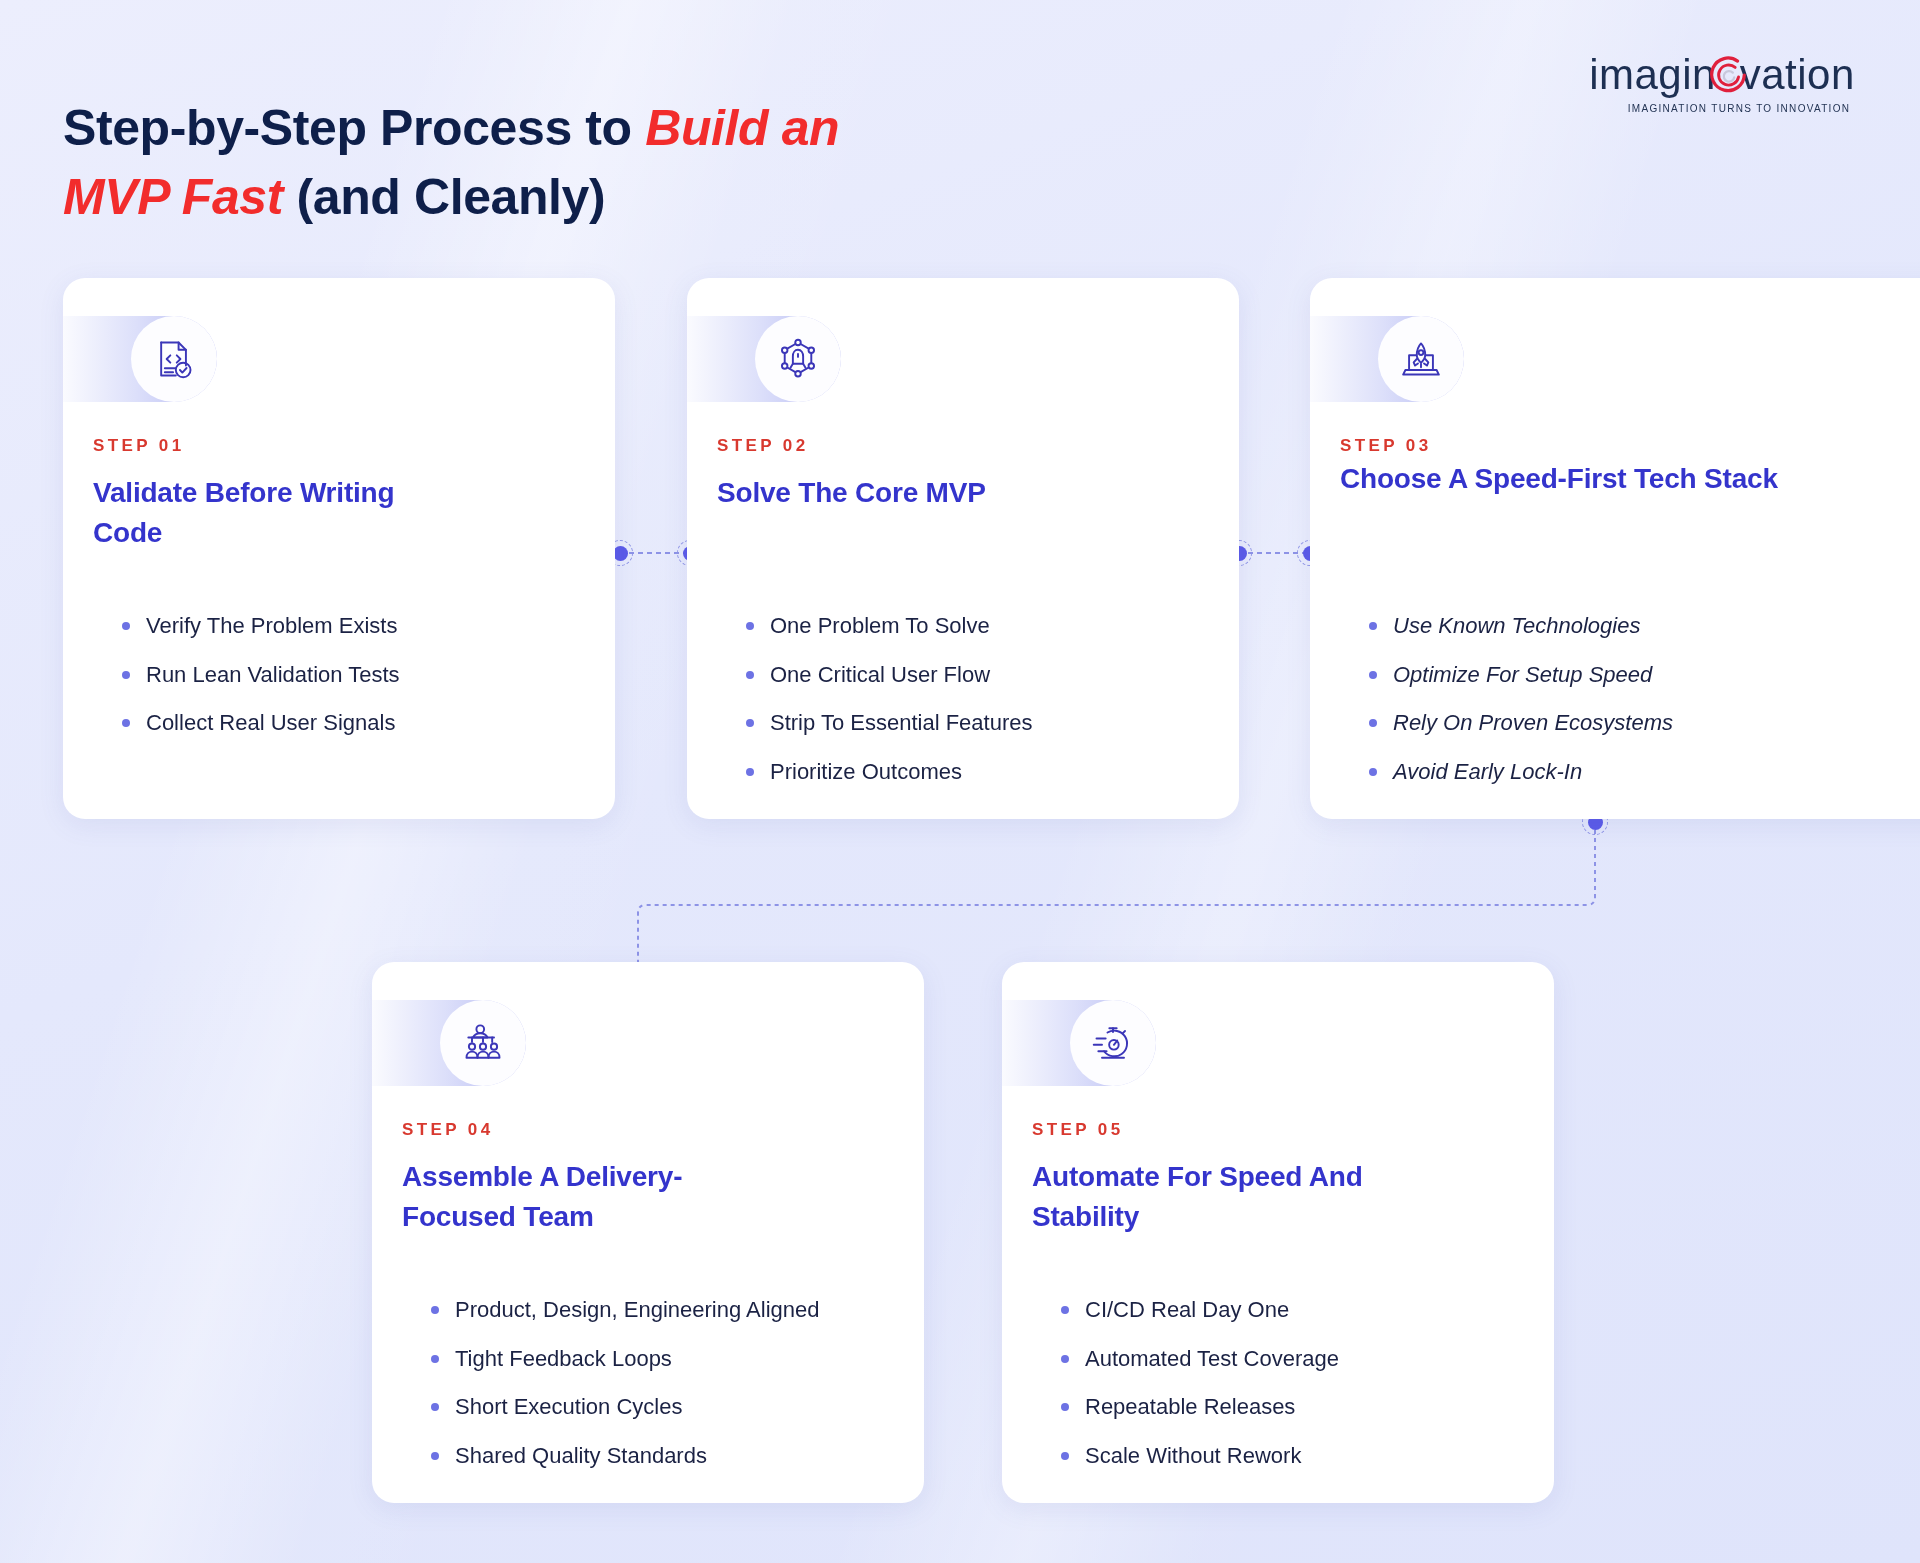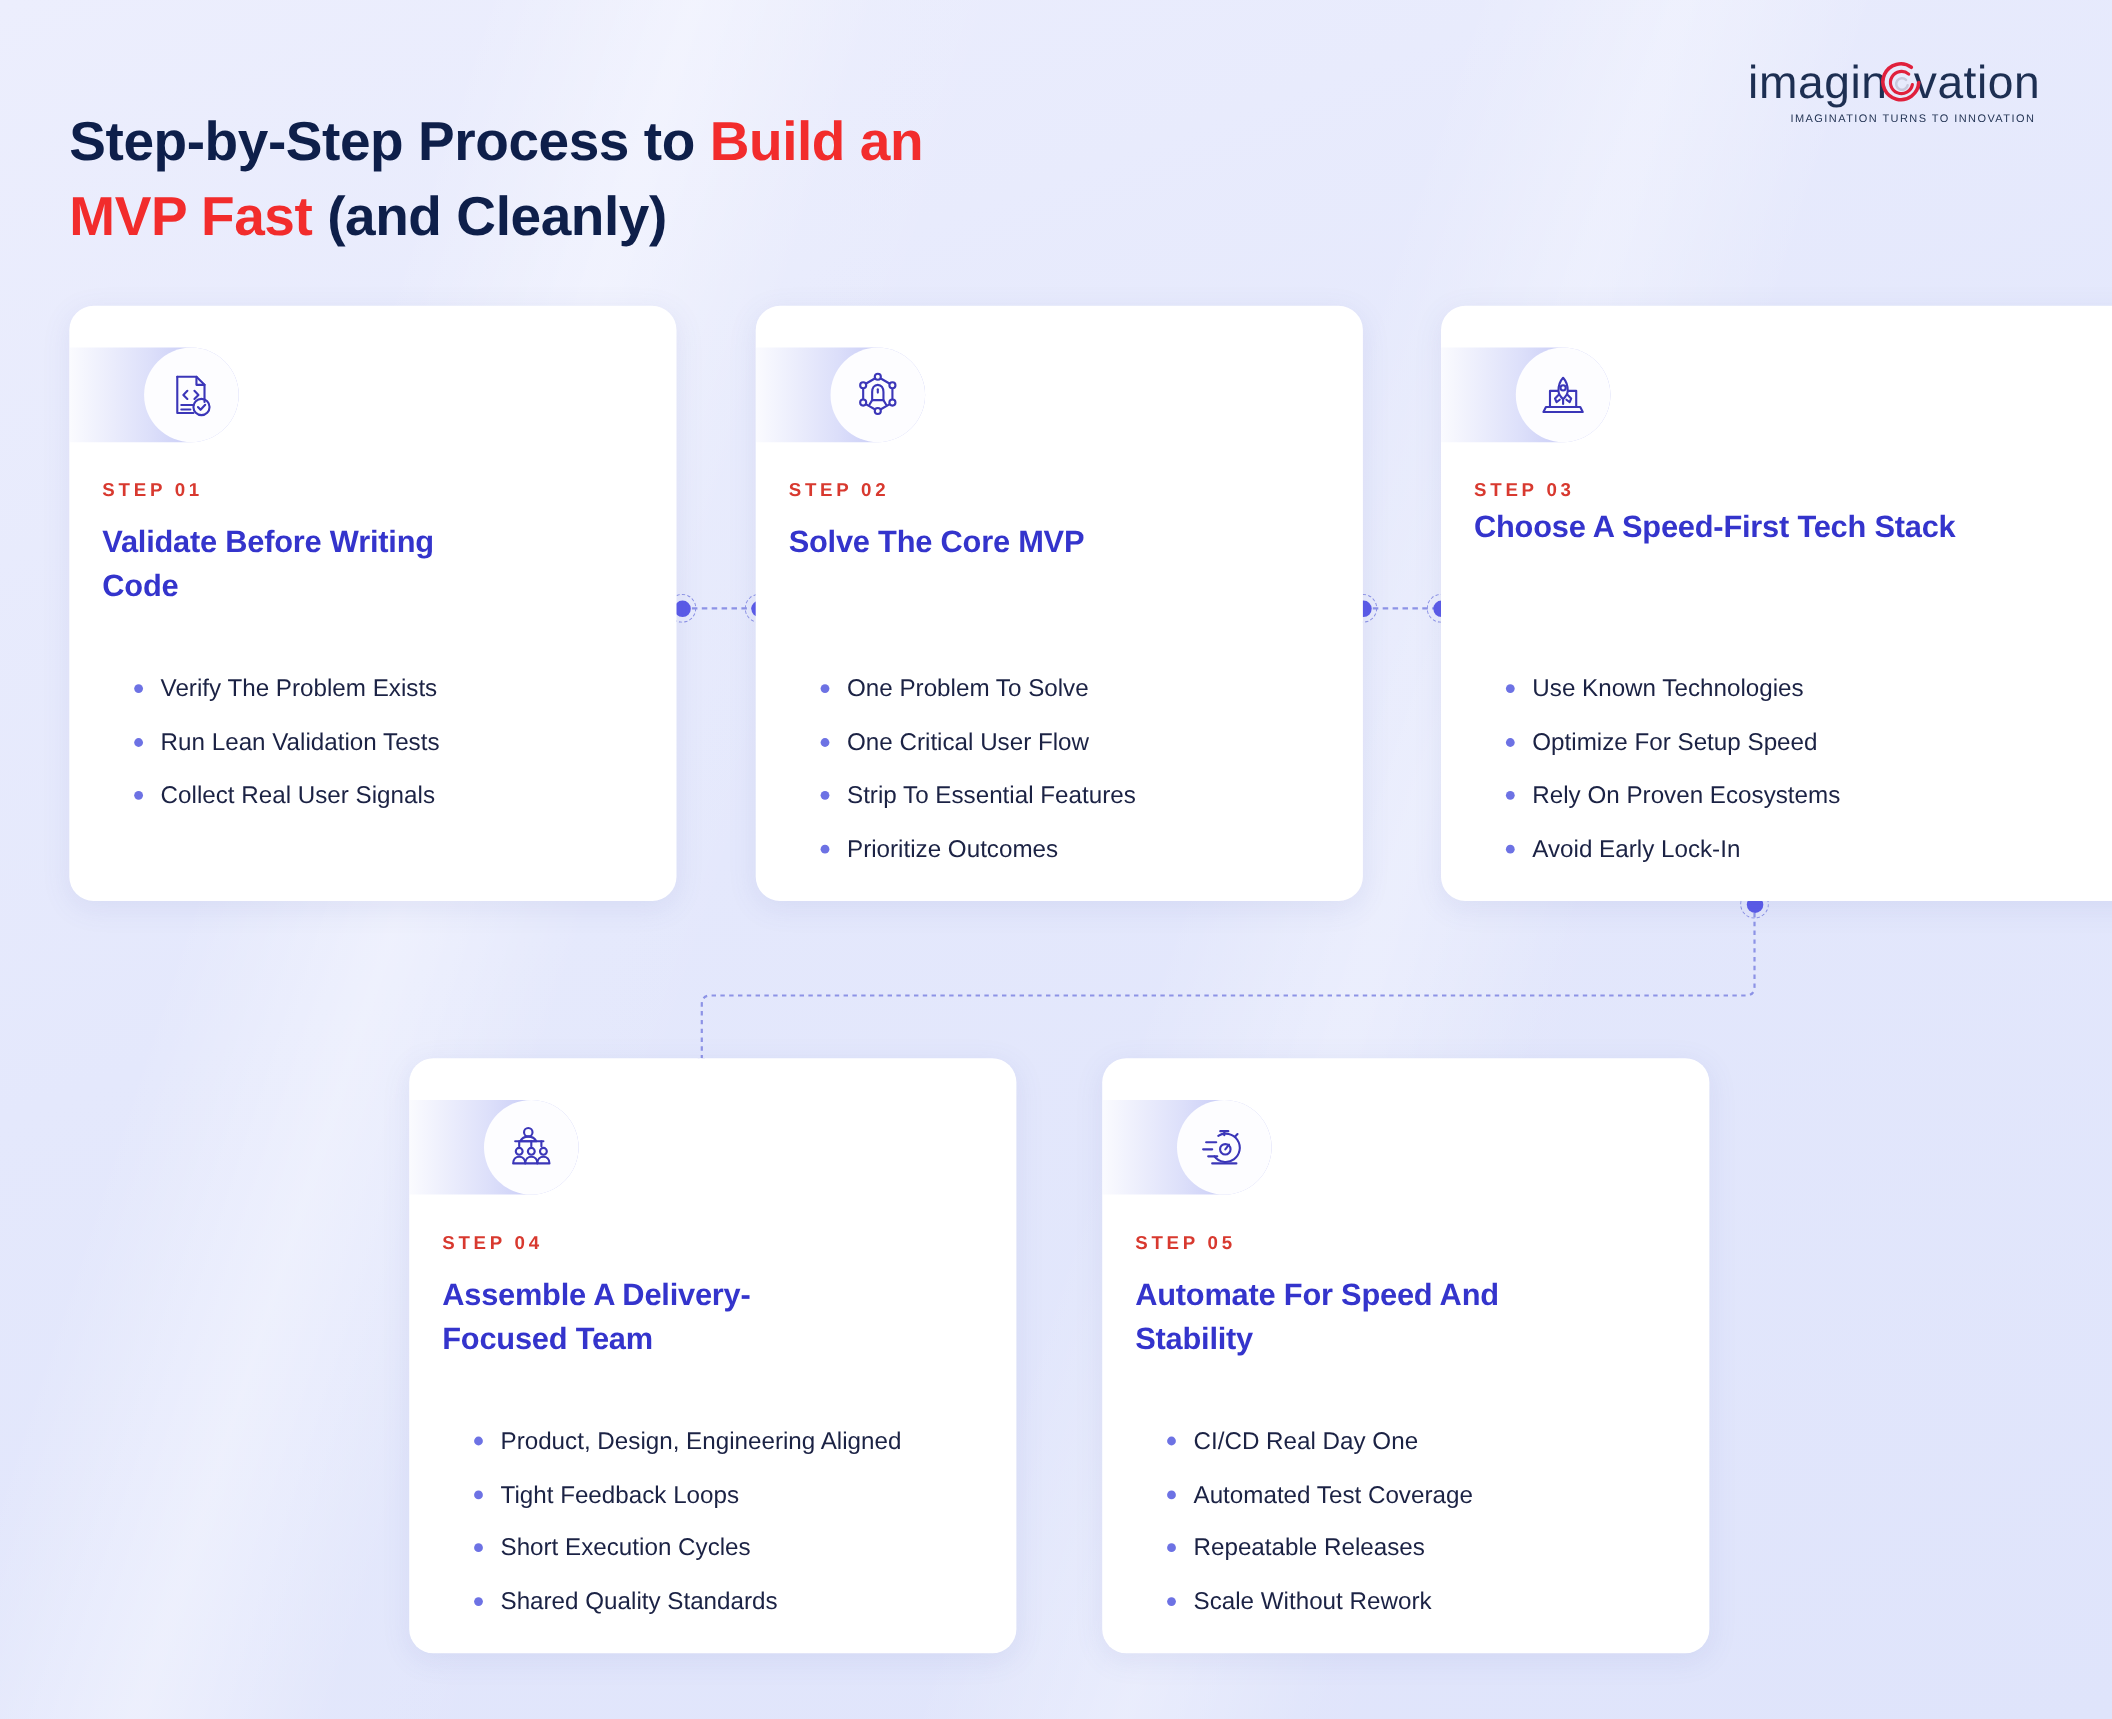--- a/index.html
+++ b/index.html
@@ -36,21 +36,21 @@
     position: absolute;
     left: 63px;
     top: 60px;
     width: 1120px;
     font-size: 50px;
     font-weight: bold;
     line-height: 1.38;
     color: #0e1f4a;
     letter-spacing: -0.4px;
   }
-  .hl { color: #f22c2c; }
+  .hl { color: #f22c2c; font-style: italic; }
 
   
   .logo {
     position: absolute;
     right: 48px;
     top: 48px;
     width: 300px;
     height: 66px;
   }
   .logo-wordmark {
@@ -283,21 +283,21 @@
           <path d="M24 7 c3.3 3.6 4.6 8.2 4.6 12.8 c0 3 -1.8 5.6 -4.6 8.4 c-2.8 -2.8 -4.6 -5.4 -4.6 -8.4 C19.4 15.2 20.7 10.6 24 7 z"></path>
           <circle cx="24" cy="17" r="2.6"></circle>
           <path d="M19.4 24 l-3.4 3.6 1.5 3.6 3.2 -2.4"></path>
           <path d="M28.6 24 l3.4 3.6 -1.5 3.6 -3.2 -2.4"></path>
           <path d="M24 29.5 v3.5"></path>
         </svg>
       </div>
     </div>
     <div class="step-label" style="top:158px;">STEP 03</div>
     <div class="card-title" style="top:181px; width:470px;">Choose A Speed-First Tech Stack</div>
-    <ul class="bullets" style="top:318px; width:490px;">
+    <ul class="bullets" style="top:318px; width:490px;font-style:italic;">
       <li>Use Known Technologies</li>
       <li>Optimize For Setup Speed</li>
       <li>Rely On Proven Ecosystems</li>
       <li>Avoid Early Lock-In</li>
     </ul>
   </div>
 
   <div class="card" style="left:372px; top:962px; width:552px; height:541px;">
     <div class="badge">
       <div class="badge-circle">

